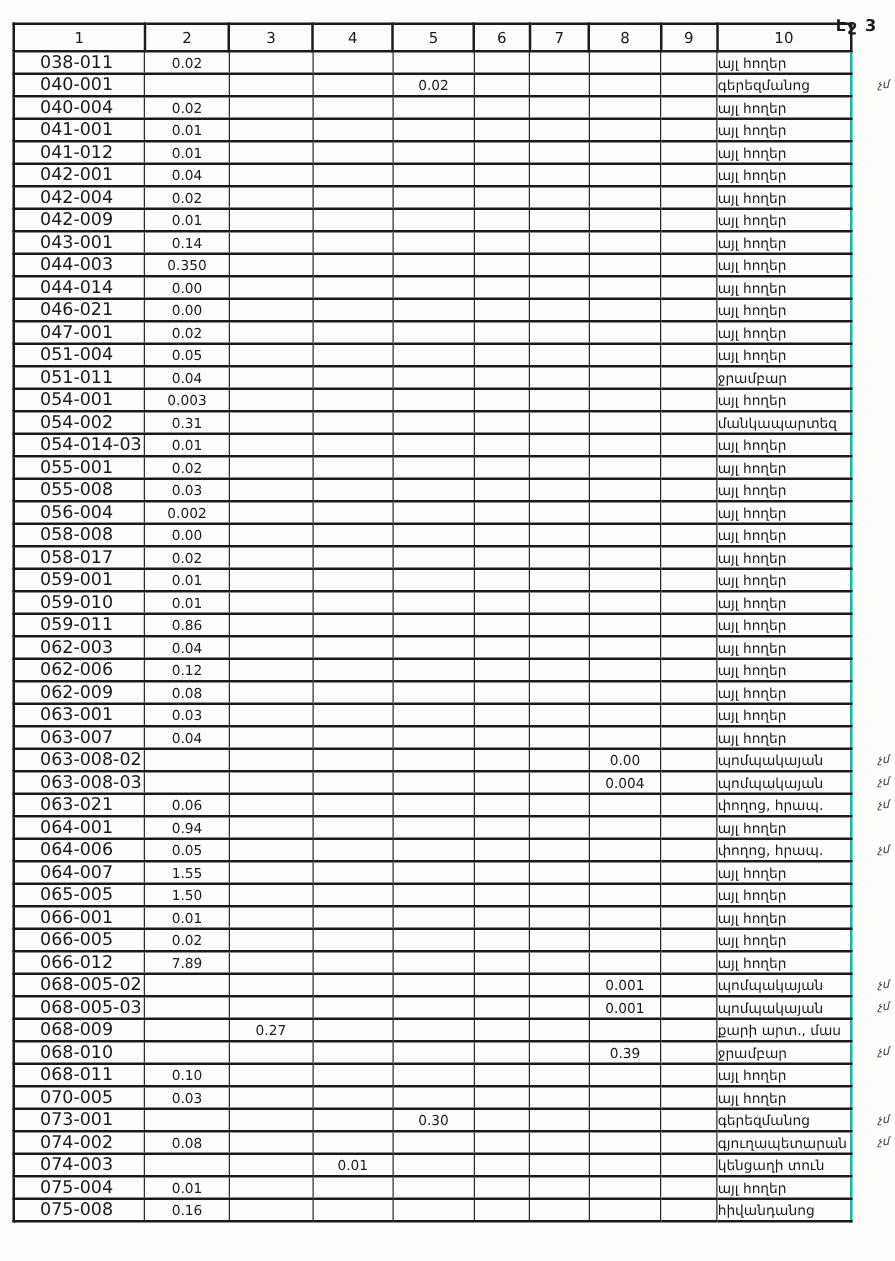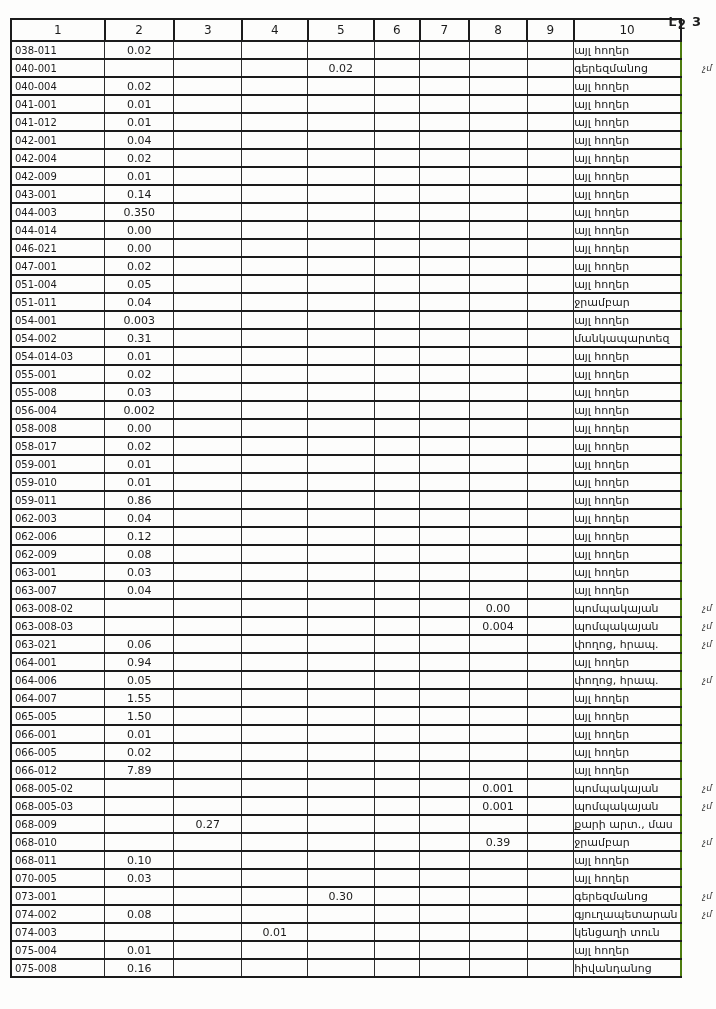--- a/index.html
+++ b/index.html
@@ -23,23 +23,23 @@
     border:2px solid #1c1c1c;
     font-weight:normal;font-size:12px;
     height:20px;padding:0;text-align:center;
   }
   td{
     border:1px solid #2e2e2e;
     border-bottom:2px solid #1a1a1a;
     font-size:11px;height:16px;padding:0 2px;
     white-space:nowrap;overflow:hidden;
   }
-  td.c1{text-align:left;padding-left:3px;font-size:10px;border-left:2px solid #1a1a1a;}
+  td.c1{text-align:left;padding-left:20px;font-size:14px;border-left:2px solid #1a1a1a;}
   td.num{text-align:center;}
-  td.c10{text-align:left;padding-left:0;border-right:2px solid #4d7c0f;}
+  td.c10{text-align:left;padding-left:0;border-right:2px solid #14b8a6;}
   th.note-h, td.note-cell{
     border:none;background:transparent;
   }
   td.note-cell{
     font-size:9px;color:#3d3d3d;padding-left:21px;
     font-style:italic;text-align:left;
   }
 </style>
 </head>
 <body>

